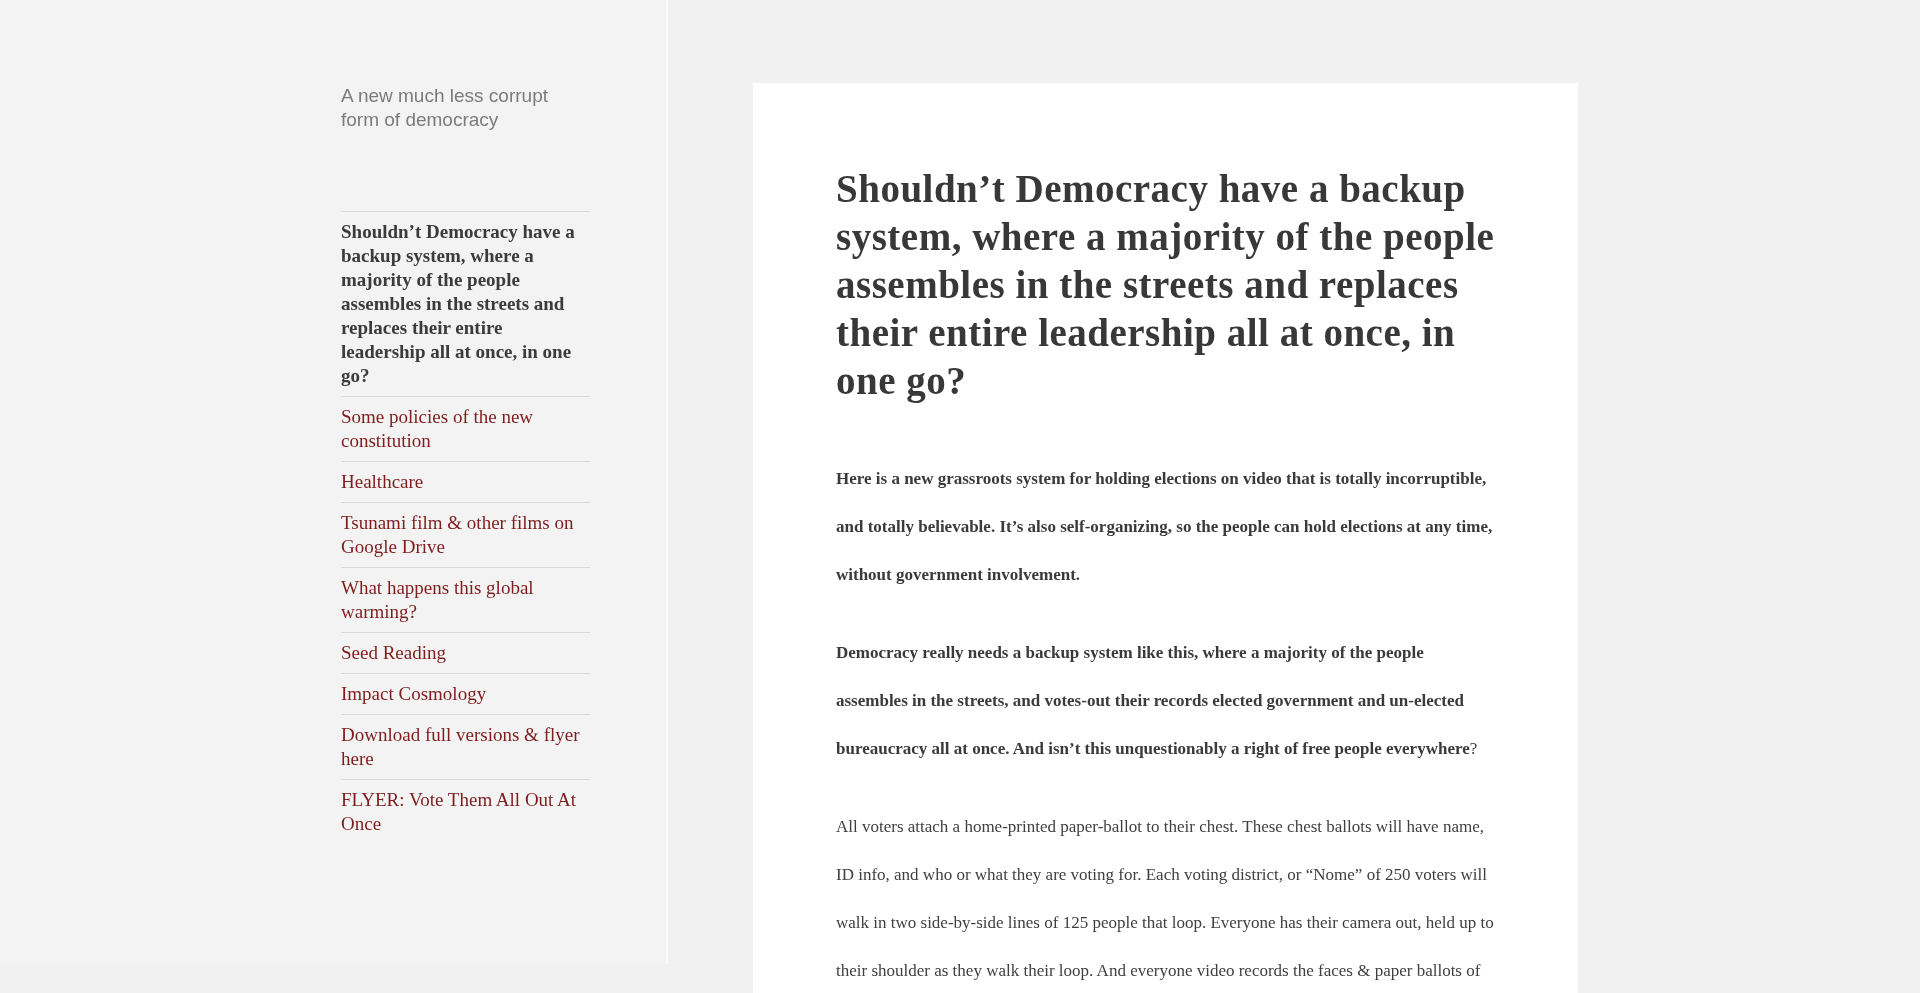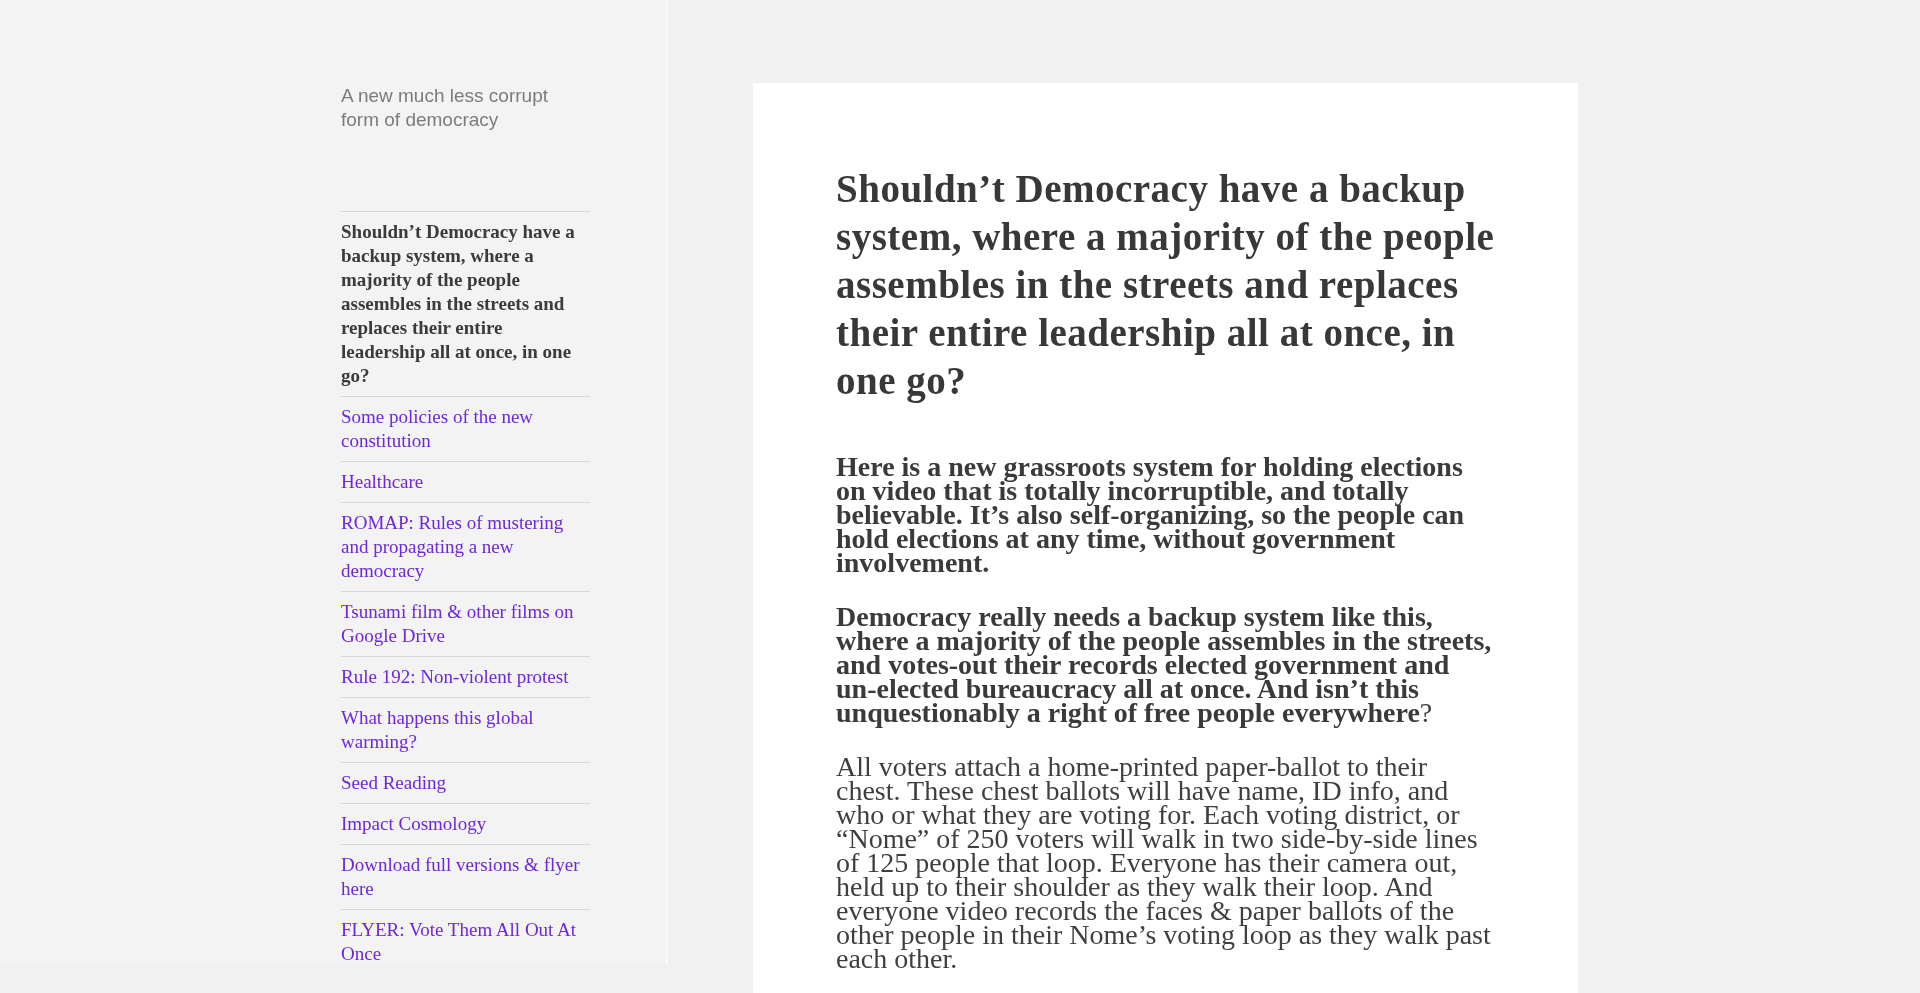--- a/index.html
+++ b/index.html
@@ -35,21 +35,21 @@
     color: #7b7b7b;
   }
   .widget-nav { display: block; margin-top: 79px; }
   .menu { list-style: none; margin: 0; padding: 0; }
   .menu li {
     border-top: 1px solid #d8d8d8;
     padding: 8px 0;
   }
   .menu li a {
     text-decoration: none;
-    color: #6d28d9;
+    color: #7f1d1d;
     font-size: 19px;
     line-height: 24px;
     display: block;
   }
   .menu li.current a { font-weight: bold; color: #3b3b3b; }
 
   
   .content-area {
     position: absolute;
     left: 753px;
@@ -63,22 +63,22 @@
   .entry-title {
     margin: 0 0 50px 0;
     font-size: 39px;
     line-height: 48px;
     font-weight: bold;
     color: #383838;
     letter-spacing: 0.5px;
   }
   .entry-p {
     margin: 0 0 30px 0;
-    font-size: 28px;
-    line-height: 24px;
+    font-size: 17px;
+    line-height: 48px;
     color: #3f3f3f;
   }
   .entry-p strong { color: #3a3a3a; }
 </style>
 </head>
 <body>
 
 <aside class="sidebar">
   <div class="sidebar-inner">
     <p class="site-description">A new much less corrupt form of democracy</p>
@@ -87,27 +87,21 @@
           <li class="current">
     <a href="#">Shouldn’t Democracy have a backup system, where a majority of the people assembles in the streets and replaces their entire leadership all at once, in one go?</a>
   </li>
           <li>
     <a href="#">Some policies of the new constitution</a>
   </li>
           <li>
     <a href="#">Healthcare</a>
   </li>
           <li>
-    <a href="#">ROMAP: Rules of mustering and propagating a new democracy</a>
-  </li>
-          <li>
     <a href="#">Tsunami film &amp; other films on Google Drive</a>
-  </li>
-          <li>
-    <a href="#">Rule 192: Non-violent protest</a>
   </li>
           <li>
     <a href="#">What happens this global warming?</a>
   </li>
           <li>
     <a href="#">Seed Reading</a>
   </li>
           <li>
     <a href="#">Impact Cosmology</a>
   </li>

